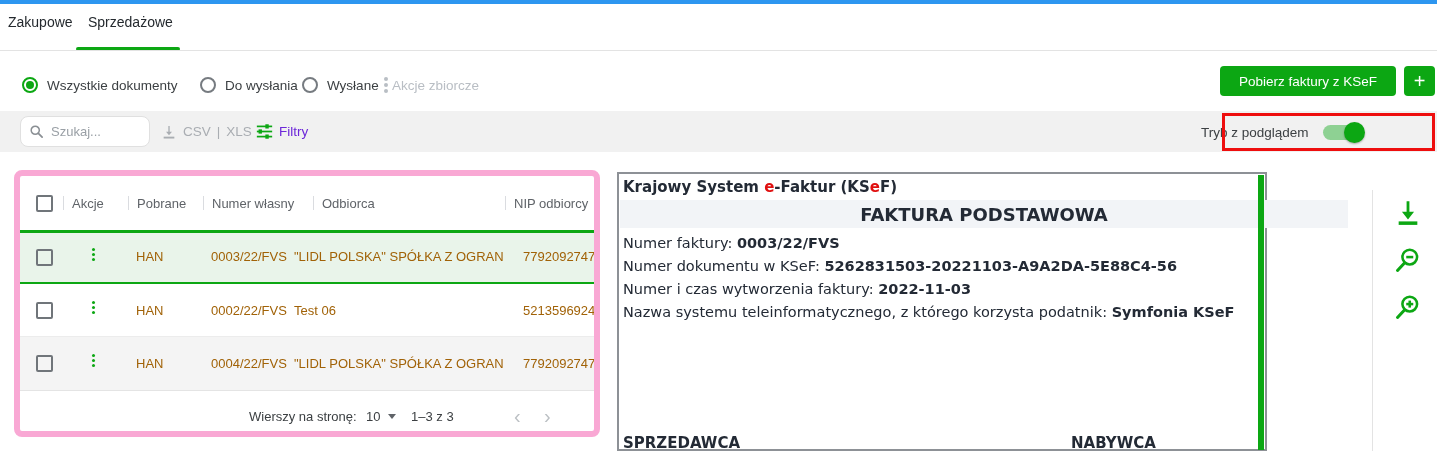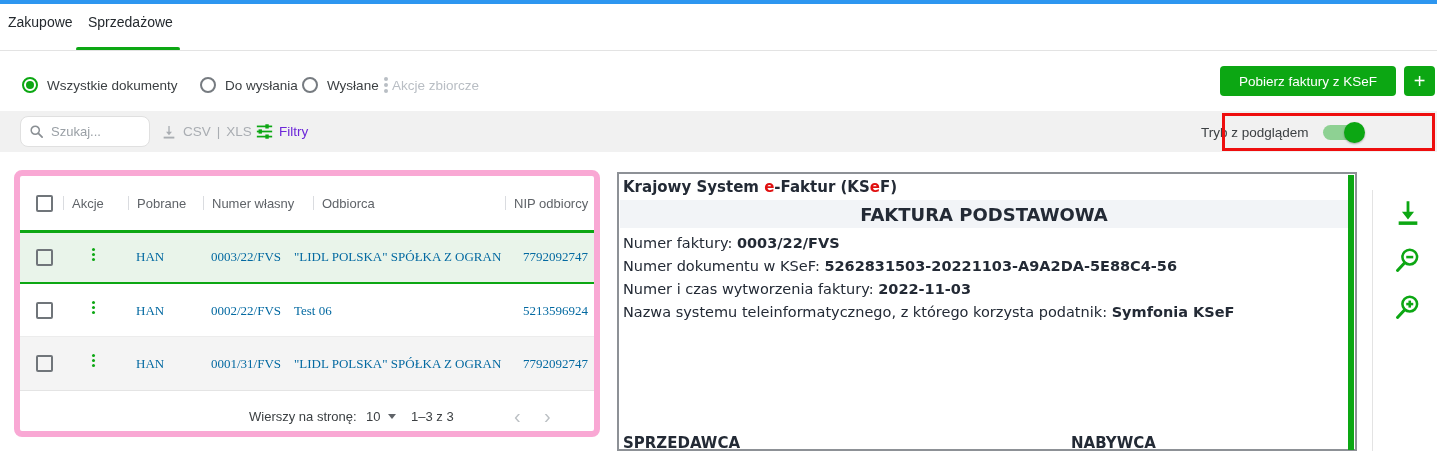--- a/index.html
+++ b/index.html
@@ -56,35 +56,35 @@
           border-radius:8px; overflow:hidden; }
   .thead { position:relative; height:54px; }
   .th { position:absolute; top:20px; font-size:13px; color:#5f6368; }
   .vsep { position:absolute; top:20px; width:1px; height:14px; background:#dadce0; }
   .checkbox { position:absolute; left:16px; top:19px; width:17px; height:17px; border:2px solid #70757a;
               border-radius:2px; background:transparent; cursor:pointer; }
   .row { position:relative; height:53px; cursor:pointer; }
   .row.selected { height:54px; background:#e9f4ea; border-top:3px solid #0ca713; border-bottom:2px solid #0ca713; }
   .row.alt { background:#f4f4f4; }
   .row.white { border-bottom:1px solid #ececec; }
-  .cell { position:absolute; top:19px; font-size:13px; color:#0369a1; white-space:nowrap;font-family:Liberation Serif, serif; }
+  .cell { position:absolute; top:19px; font-size:13px; color:#a16207; white-space:nowrap; }
   .row .checkbox { top:18px; }
   .row.selected .checkbox, .row.selected .cell { top:16px; }
   .cell.clip { overflow:hidden; width:222px; text-overflow:clip; }
   .rowdots { position:absolute; left:72px; top:17px; cursor:pointer; }
   .row.selected .rowdots { top:15px; }
   .pager { position:relative; height:52px; border-top:1px solid #e4e4e4; font-size:13px; color:#3c4043; }
   .pager > * { position:absolute; top:18px; }
   .pg-select { display:flex; align-items:center; gap:8px; cursor:pointer; }
   .caret { width:0; height:0; border-left:4px solid transparent; border-right:4px solid transparent;
            border-top:5px solid #5f6368; }
   .chev { color:#bcc0c4; font-size:20px; line-height:14px; cursor:pointer; }
 
   
-  .preview { left:617px; top:172px; width:740px; height:279px; background:#fff; border:2px solid #8d9196;
+  .preview { left:617px; top:172px; width:650px; height:279px; background:#fff; border:2px solid #8d9196;
              font-family:"DejaVu Sans", sans-serif; color:#232a35; }
   .pv-scroll { position:absolute; right:1px; top:1px; width:6px; height:275px; background:#0ca713; cursor:pointer; }
   .pv-title { position:absolute; left:4px; top:4px; font-size:15px; font-weight:bold; }
   .pv-red { color:#e01010; }
   .pv-banner { position:absolute; left:1px; top:26px; width:728px; height:28px; background:#f2f4f7;
                display:flex; align-items:center; justify-content:center; font-size:18px; font-weight:bold; }
   .pv-fields { position:absolute; left:4px; top:58px; font-size:14.5px; line-height:23px; }
   .pv-fields b { font-weight:bold; }
   .pv-party { position:absolute; top:260px; font-size:15px; font-weight:bold; }
 
@@ -208,21 +208,21 @@
     </div>
 
     <div class="row alt">
       <span class="checkbox"></span>
       <span class="rowdots dots">
           <i></i>
           <i></i>
           <i></i>
         </span>
       <span class="cell" style="left:116px;">HAN</span>
-      <span class="cell" style="left:191px;">0001/31/FVS</span>
+      <span class="cell" style="left:191px;">0004/22/FVS</span>
       <span class="cell clip" style="left:274px;">"LIDL POLSKA" SPÓŁKA Z OGRAN</span>
       <span class="cell" style="left:503px;">7792092747</span>
     </div>
 
     <div class="pager">
       <span style="left:229px;">Wierszy na stronę:</span>
       <span class="pg-select" style="left:346px;">
         <span>10</span>
         <span class="caret"></span>
       </span>

